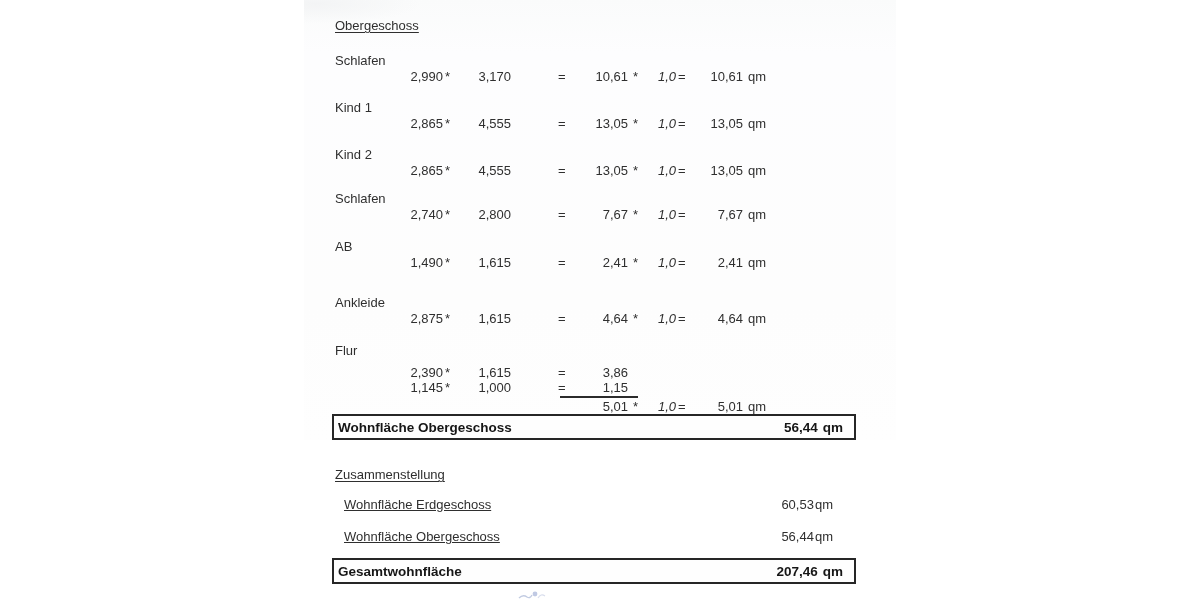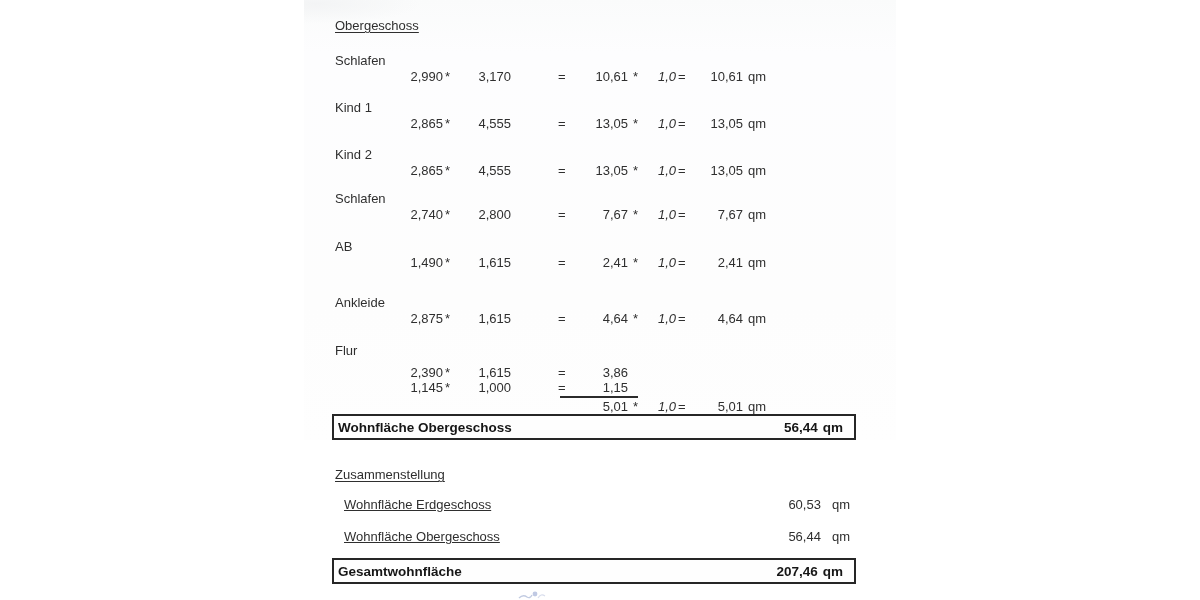--- a/index.html
+++ b/index.html
@@ -40,21 +40,21 @@
   }
   .totalbox{
     position:absolute;left:28px;width:524px;height:26px;box-sizing:border-box;
     border:2px solid #262626;background:#fefefe;
     display:flex;justify-content:space-between;align-items:center;
     padding:0 11px 0 4px;font-weight:bold;color:#161616;font-size:13.5px;
   }
   .amt{display:inline-flex;gap:5px;white-space:nowrap;}
   .sumrow{position:absolute;left:0;width:592px;height:15px;}
   .sumrow .slabel{position:absolute;left:40px;white-space:nowrap;text-decoration:underline;}
-  .sumrow .samt{position:absolute;left:308px;width:238px;display:flex;justify-content:flex-end;gap:11px;align-items:flex-end;}
+  .sumrow .samt{position:absolute;left:291px;width:238px;display:flex;justify-content:flex-end;gap:1px;align-items:flex-end;}
   .ink{position:absolute;left:213px;top:589px;opacity:.75;}
 </style>
 </head>
 <body>
 
 <div class="page">
 
   <div class="title" style="top:18px">Obergeschoss</div>
 
   <div class="room" style="top:53px">

